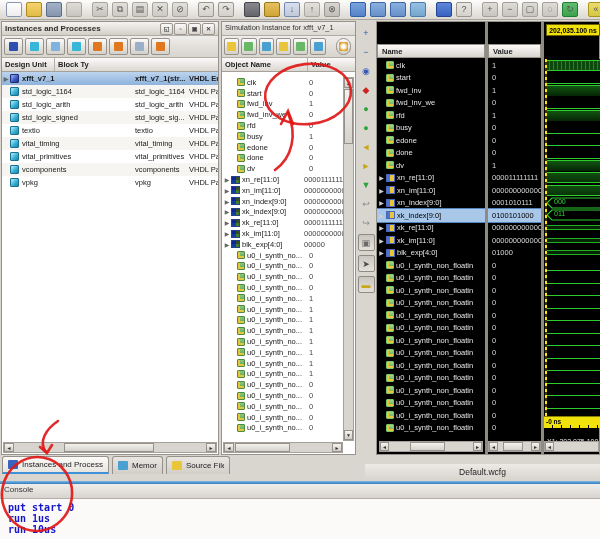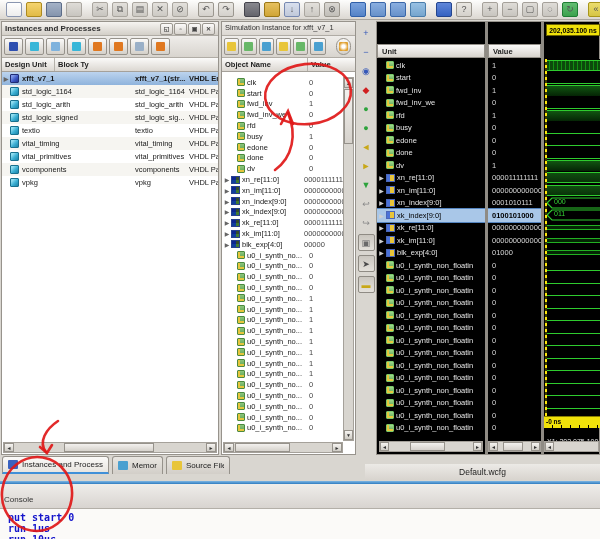--- a/index.html
+++ b/index.html
@@ -71,21 +71,21 @@
   .wgap2{position:absolute;left:164px;top:0;width:3px;bottom:0;background:#8f8b84;}
   .warea{position:absolute;left:167px;top:37px;width:57px;height:357px;background:#000;overflow:hidden;}
   .wrow{position:absolute;left:0;right:0;height:12.5px;display:flex;align-items:center;color:#e4e4e4;white-space:nowrap;}
   .wrow.sel{background:#a9c7e8;color:#000;outline:1px solid #5585c0;}
   .wtw{width:9px;font-size:6px;color:#cfcfcf;text-align:center;flex:0 0 auto;}
   .wsig{width:8px;height:8px;flex:0 0 auto;margin-right:2px;border-radius:1px;
     background:linear-gradient(#9ed98e,#5ea450);border:1px solid #79c769;box-shadow:inset 2px -2px 0 #e6c63c;box-sizing:border-box;}
   .wbusic{width:9px;height:8px;flex:0 0 auto;margin-right:2px;border:1px solid #4a66b8;box-sizing:border-box;
     background:linear-gradient(90deg,#4a72d8 50%,#e8c53a 50%);}
   .wvaltxt{padding-left:4px;color:#d8d8d8;overflow:hidden;}
-  .wrow.sel .wvaltxt{color:#000;font-weight:bold;}
+  .wrow.sel .wvaltxt{color:#000;}
   
   .tr{position:absolute;left:2px;right:0;height:11px;box-sizing:border-box;}
   .tr.stripe{background:repeating-linear-gradient(90deg,#0c4a0c 0 3px,#129012 3px 4px);
     border-top:1px solid #2ecb2e;border-bottom:1px solid #2ecb2e;}
   .tr.band{background:linear-gradient(#104e10,#093209);border-top:1px solid #2ecb2e;border-bottom:1px solid #2ecb2e;}
   .tr.high{background:linear-gradient(#115511,#052505);border-top:1px solid #2ecb2e;}
   .tr.low{border-bottom:1px solid #2ecb2e;background:transparent;}
   .tr.flat{height:5px;margin-top:3px;border-top:1px solid #22b022;border-bottom:1px solid #22b022;background:#052505;}
   .hexlab{position:absolute;left:8px;top:1px;font-size:7px;color:#35d435;}
   .cursorline{position:absolute;left:1px;top:0;bottom:0;width:2px;
@@ -105,21 +105,21 @@
     padding:0 5px;font-size:8px;color:#222;box-sizing:border-box;white-space:nowrap;}
   .btab.active{background:linear-gradient(#fbfaf8,#e8e5e0);border-bottom:2px solid #4090d8;font-weight:normal;}
   .tabic{width:10px;height:9px;margin-right:4px;border-radius:1px;flex:0 0 auto;}
   .wcfgbar{position:absolute;left:365px;top:464px;width:235px;height:16px;
     background:linear-gradient(#eceae6,#d8d4ce);display:flex;align-items:center;justify-content:center;
     font-size:8.5px;color:#222;}
   .blueline{position:absolute;left:0;top:481px;width:600px;height:3px;
     background:linear-gradient(#7db6e4,#2f7cc0);}
   #console-panel{position:absolute;left:0;top:484px;width:600px;height:55px;background:#fbfaf8;}
   .chead{height:13px;background:linear-gradient(#efedea,#d8d4d0);border-bottom:1px solid #b3afa8;
-    padding:11px 4px 0;font-size:8px;color:#333;}
+    padding:1px 4px 0;font-size:8px;color:#333;}
   .cbody{padding:3px 0 0 8px;font-family:"DejaVu Sans Mono",monospace;font-weight:bold;
     color:#1515cc;font-size:10px;line-height:11px;}
   
   #annot{position:absolute;left:0;top:0;width:600px;height:539px;pointer-events:none;z-index:50;}
   #annot *{fill:none;stroke:#e01818;stroke-width:2.6;stroke-linecap:round;opacity:.92;}
 </style>
 </head>
 <body>
 
 <div id="app">
@@ -526,21 +526,21 @@
       <div class="vbtn" style="color: rgb(45, 163, 60);">▼</div>
       <div class="vbtn" style="color: rgb(138, 138, 138);">↩</div>
       <div class="vbtn" style="color: rgb(138, 138, 138);">↪</div>
       <div class="vbtn pressed" style="color: rgb(106, 106, 106);">▣</div>
       <div class="vbtn pressed" style="color: rgb(74, 74, 74);">➤</div>
       <div class="vbtn pressed" style="color: rgb(200, 168, 24);">▬</div>
     </div>
 
   <div id="wave-panel">
     <div class="tsbox">202,035.100 ns</div>
-    <div class="wcolhead" style="left:0;width:108px;">Unit</div>
+    <div class="wcolhead" style="left:0;width:108px;">Name</div>
     <div class="wcolhead" style="left:111px;width:53px;">Value</div>
     <div class="wgap1"></div>
     <div class="wgap2"></div>
     <div class="wnames" id="wave-names">
         <div class="wrow" style="top: 0px;">
           <span class="wtw"></span>
           <span class="wsig"></span>
           <span style="overflow:hidden;">clk</span>
         </div>
         <div class="wrow" style="top: 12.5px;">

